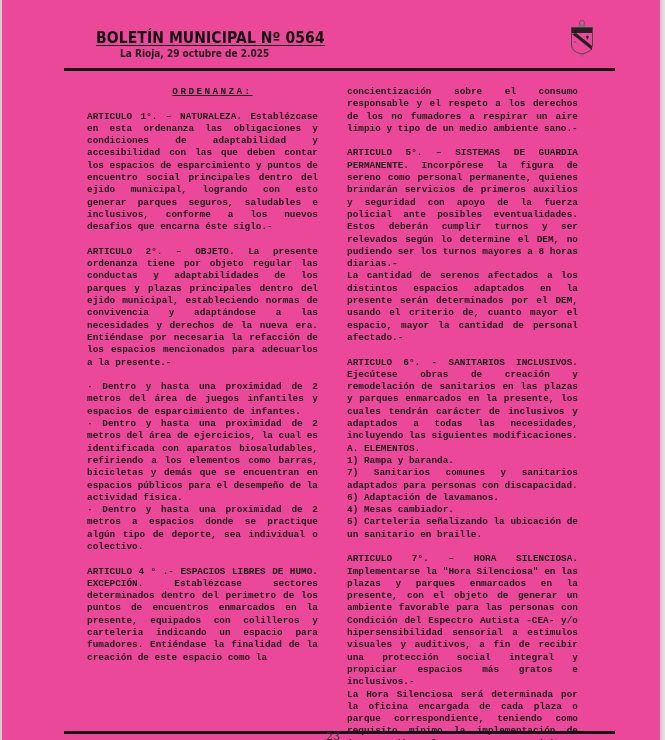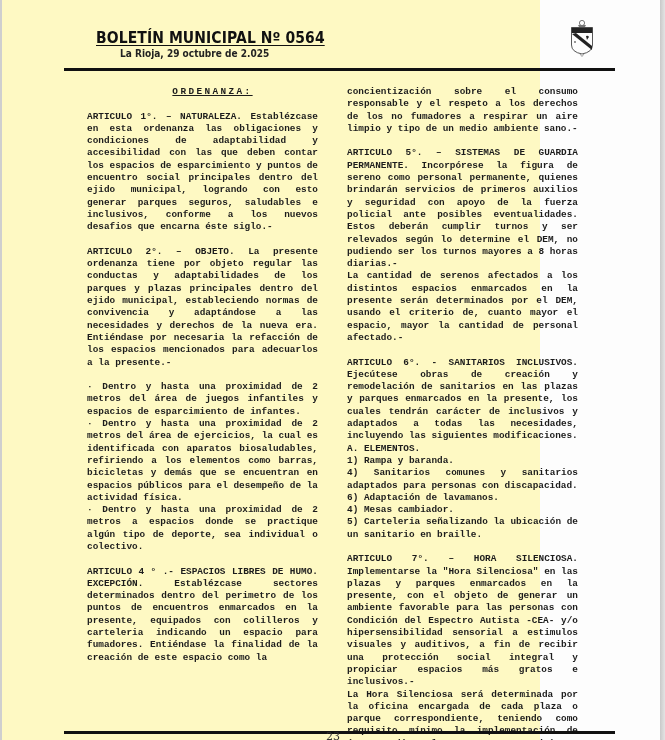--- a/index.html
+++ b/index.html
@@ -4,21 +4,21 @@
 <style>
   html, body { margin:0; padding:0; }
   body {
     width:665px; height:740px; overflow:hidden; position:relative;
     background:#fdfdfd;
     font-family:"DejaVu Sans", sans-serif;
     color:#1a1a1a;
   }
   .edge-left { position:absolute; left:0; top:0; width:2px; height:740px; background:#cfcfcf; }
   .edge-right { position:absolute; left:660px; top:0; width:5px; height:740px; background:linear-gradient(to right,#c9c9c9,#e4e4e4); }
-  .page { position:absolute; left:2px; top:0; width:538px; height:740px; background:#fef9c3; }
+  .page { position:absolute; left:2px; top:0; width:662px; height:740px; background:#ec4899; }
 
   .title {
     position:absolute; left:94px; top:29px;
     font-family:"DejaVu Sans", sans-serif; font-weight:bold;
     font-size:15px; letter-spacing:0.1px; color:#111;
     text-decoration:underline; text-decoration-thickness:1px; text-underline-offset:2px;
     transform:scaleX(0.93); transform-origin:left top; white-space:nowrap;
   }
   .date {
     position:absolute; left:118px; top:48px;
@@ -78,26 +78,26 @@
     <p>· Dentro y hasta una proximidad de 2 metros del área de ejercicios, la cual es identificada con aparatos biosaludables, refiriendo a los elementos como barras, bicicletas y demás que se encuentran en espacios públicos para el desempeño de la actividad física.</p>
     <p>· Dentro y hasta una proximidad de 2 metros a espacios donde se practique algún tipo de deporte, sea individual o colectivo.</p>
     <div class="gap"></div>
     <p style="text-align-last:left;">ARTICULO 4 ° .- ESPACIOS LIBRES DE HUMO. EXCEPCIÓN. Establézcase sectores determinados dentro del perimetro de los puntos de encuentros enmarcados en la presente, equipados con colilleros y carteleria indicando un espacio para fumadores. Entiéndase la finalidad de la creación de este espacio como la</p>
   </div>
 
   <div class="col col-right">
     <p>concientización sobre el consumo responsable y el respeto a los derechos de los no fumadores a respirar un aire limpio y tipo de un medio ambiente sano.-</p>
     <div class="gap"></div>
     <p>ARTICULO 5°. – SISTEMAS DE GUARDIA PERMANENTE. Incorpórese la figura de sereno como personal permanente, quienes brindarán servicios de primeros auxilios y seguridad con apoyo de la fuerza policial ante posibles eventualidades. Estos deberán cumplir turnos y ser relevados según lo determine el DEM, no pudiendo ser los turnos mayores a 8 horas diarias.-</p>
-    <p>La cantidad de serenos afectados a los distintos espacios enmarcados en la presente serán determinados por el DEM, usando el criterio de, cuanto mayor el espacio, mayor la cantidad de personal afectado.-</p>
+    <p>La cantidad de serenos afectados a los distintos espacios adaptados en la presente serán determinados por el DEM, usando el criterio de, cuanto mayor el espacio, mayor la cantidad de personal afectado.-</p>
     <div class="gap"></div>
     <p>ARTICULO 6°. - SANITARIOS INCLUSIVOS. Ejecútese obras de creación y remodelación de sanitarios en las plazas y parques enmarcados en la presente, los cuales tendrán carácter de inclusivos y adaptados a todas las necesidades, incluyendo las siguientes modificaciones.</p>
     <p>A. ELEMENTOS.</p>
     <p>1) Rampa y baranda.</p>
-    <p>4) Sanitarios comunes y sanitarios adaptados para personas con discapacidad.</p>
+    <p>7) Sanitarios comunes y sanitarios adaptados para personas con discapacidad.</p>
     <p>6) Adaptación de lavamanos.</p>
     <p>4) Mesas cambiador.</p>
     <p>5) Carteleria señalizando la ubicación de un sanitario en braille.</p>
     <div class="gap"></div>
     <p>ARTICULO 7°. – HORA SILENCIOSA. Implementarse la "Hora Silenciosa" en las plazas y parques enmarcados en la presente, con el objeto de generar un ambiente favorable para las personas con Condición del Espectro Autista -CEA- y/o hipersensibilidad sensorial a estimulos visuales y auditivos, a fin de recibir una protección social integral y propiciar espacios más gratos e inclusivos.-</p>
     <p style="text-align-last:left;">La Hora Silenciosa será determinada por la oficina encargada de cada plaza o parque correspondiente, teniendo como requisito mínimo la implementación de ésta un día a la semana. Esta podrá ser modificada, sólo refiriendo a los dias en que se implementa y no a su mínimo de aplicación. En caso de modificación</p>
   </div>
 
   <div class="rule-bottom"></div>
   <div class="pageno">23</div>

